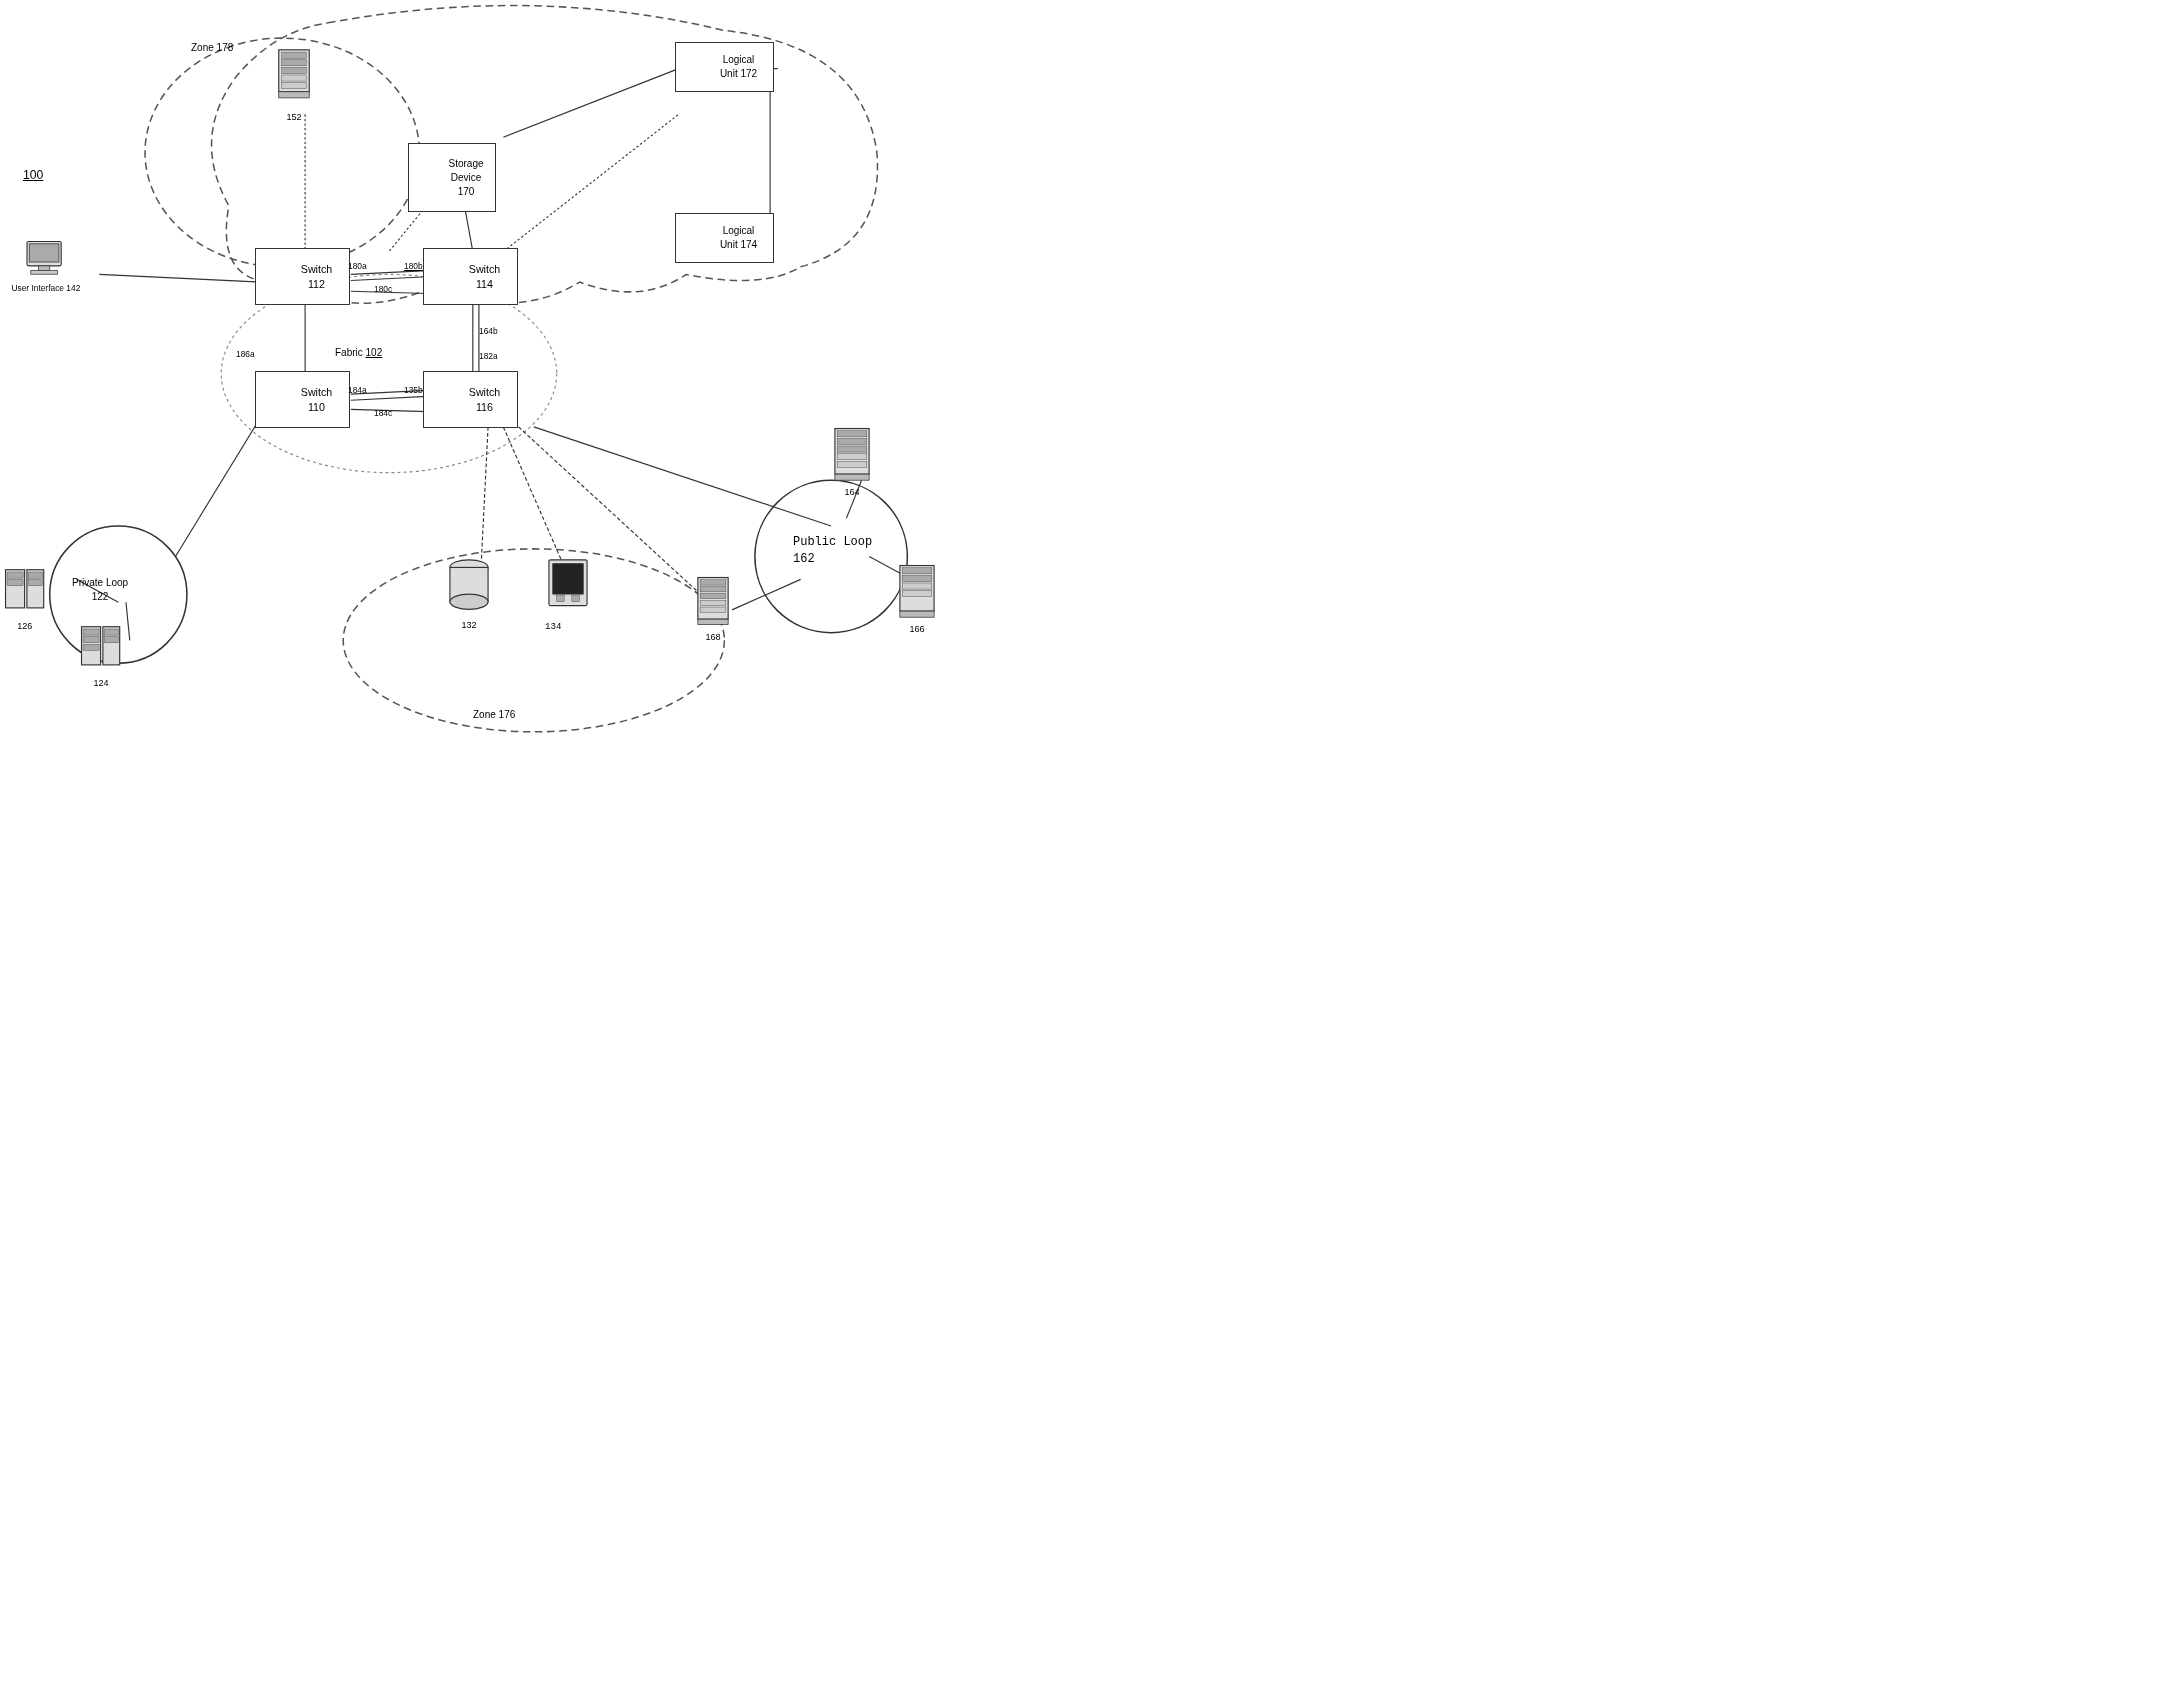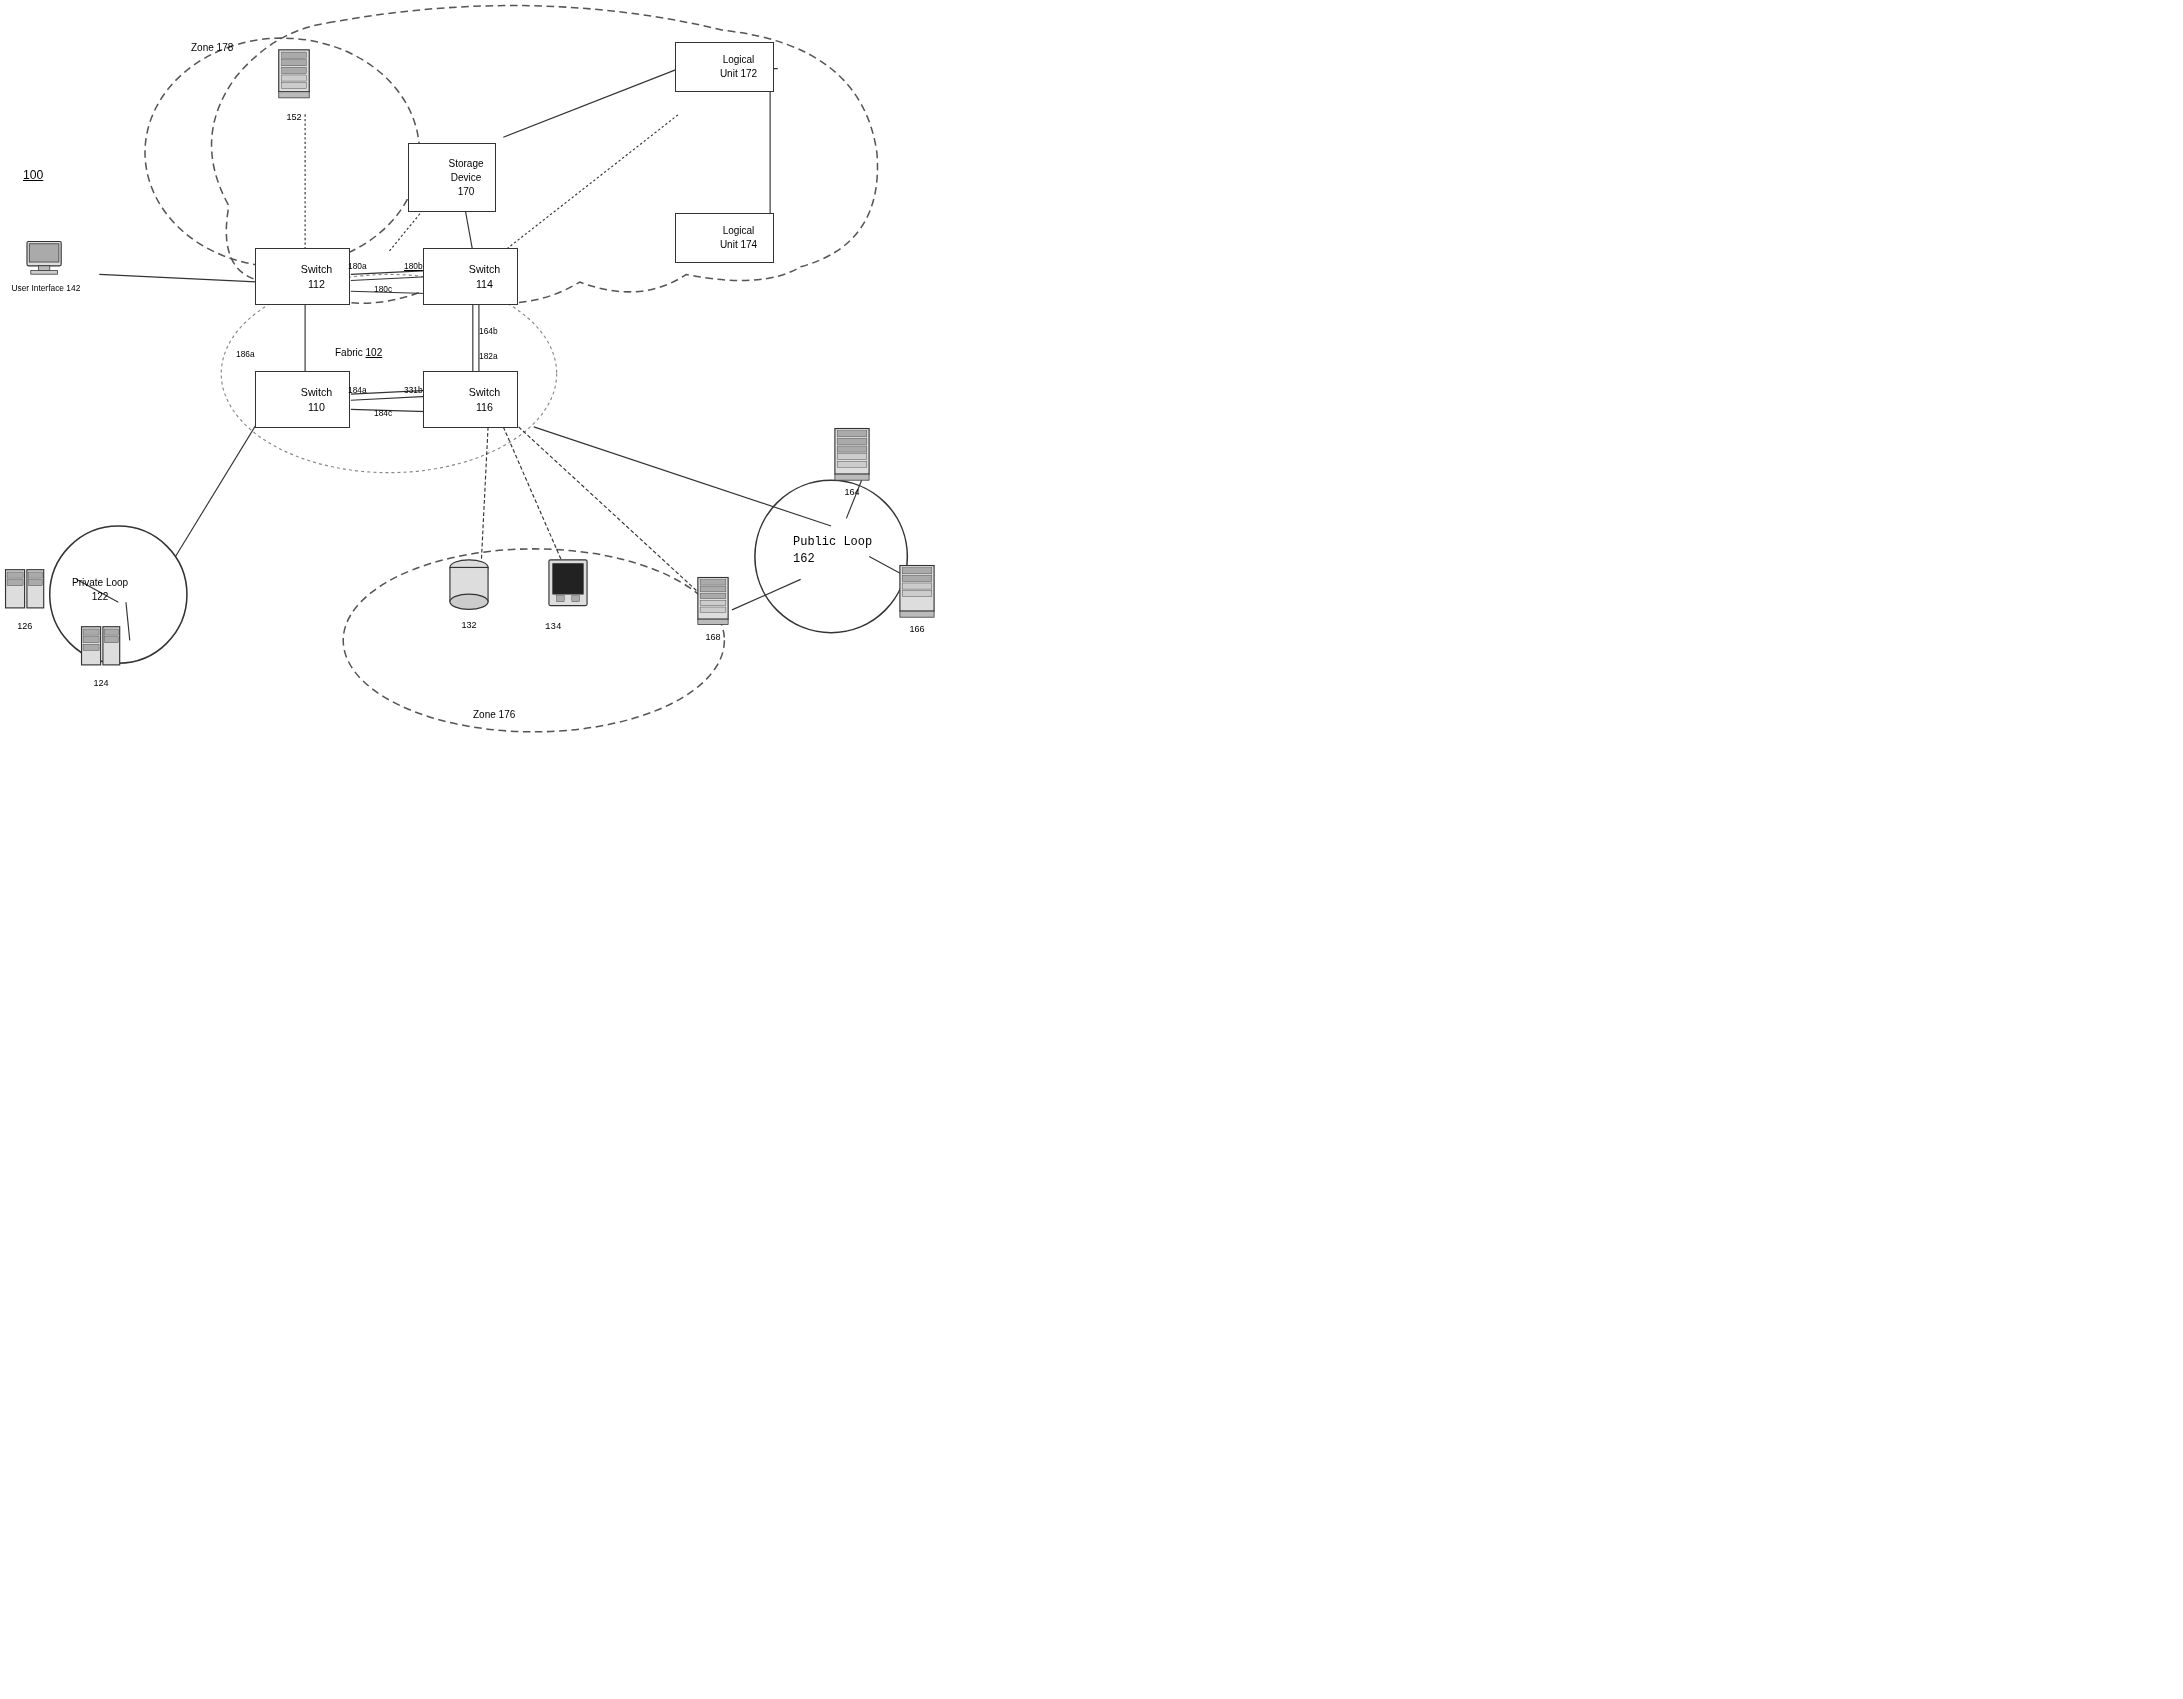--- a/index.html
+++ b/index.html
@@ -170,21 +170,21 @@
       Switch<br>116
     </div>
   </div>
 
   <div style="position:absolute;left:348px;top:261px;font-size:8.4px;">180a</div>
   <div style="position:absolute;left:404px;top:261px;font-size:8.4px;text-decoration:underline;">180b</div>
   <div style="position:absolute;left:374px;top:284px;font-size:8.4px;">180c</div>
   <div style="position:absolute;left:479px;top:351px;font-size:8.4px;">182a</div>
   <div style="position:absolute;left:479px;top:326px;font-size:8.4px;">164b</div>
   <div style="position:absolute;left:348px;top:385px;font-size:8.4px;">184a</div>
-  <div style="position:absolute;left:404px;top:385px;font-size:8.4px;">331b</div>
+  <div style="position:absolute;left:404px;top:385px;font-size:8.4px;">135b</div>
   <div style="position:absolute;left:374px;top:408px;font-size:8.4px;">184c</div>
   <div style="position:absolute;left:236px;top:349px;font-size:8.4px;">186a</div>
 
   <div style="position:absolute;left:335px;top:347px;font-size:10px;">
     Fabric <span class="underline">102</span>
   </div>
 
   <div style="position:absolute;left:11.4px;top:240px;text-align:center;">
     <svg width="46" height="38" viewBox="0 0 60 50">
       <rect x="5" y="2" width="45" height="32" fill="#ddd" stroke="#333" stroke-width="1.5" rx="2"></rect>

